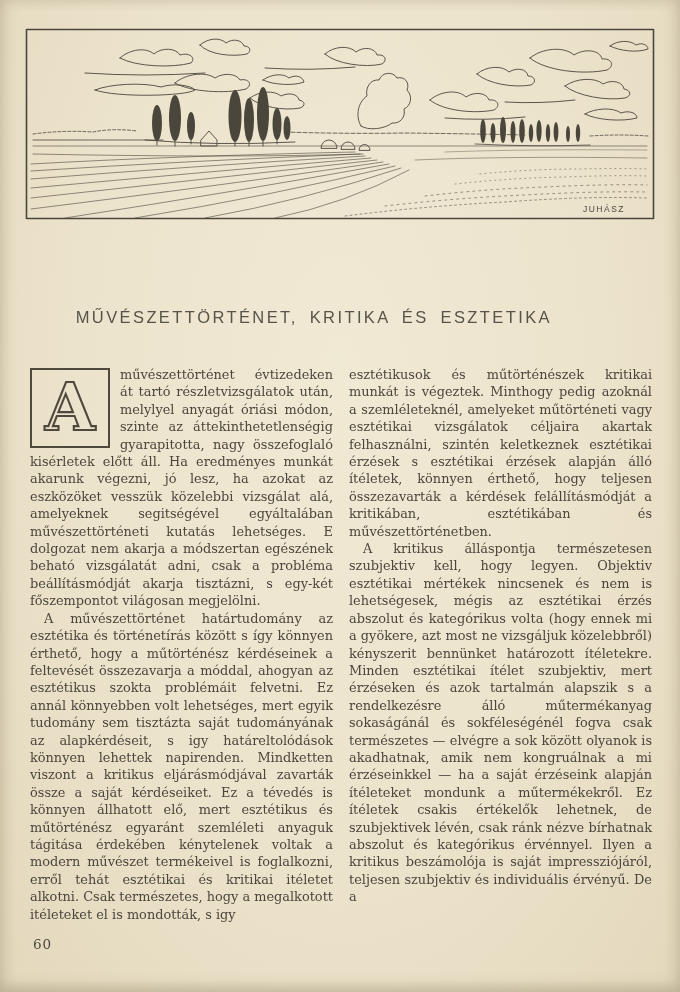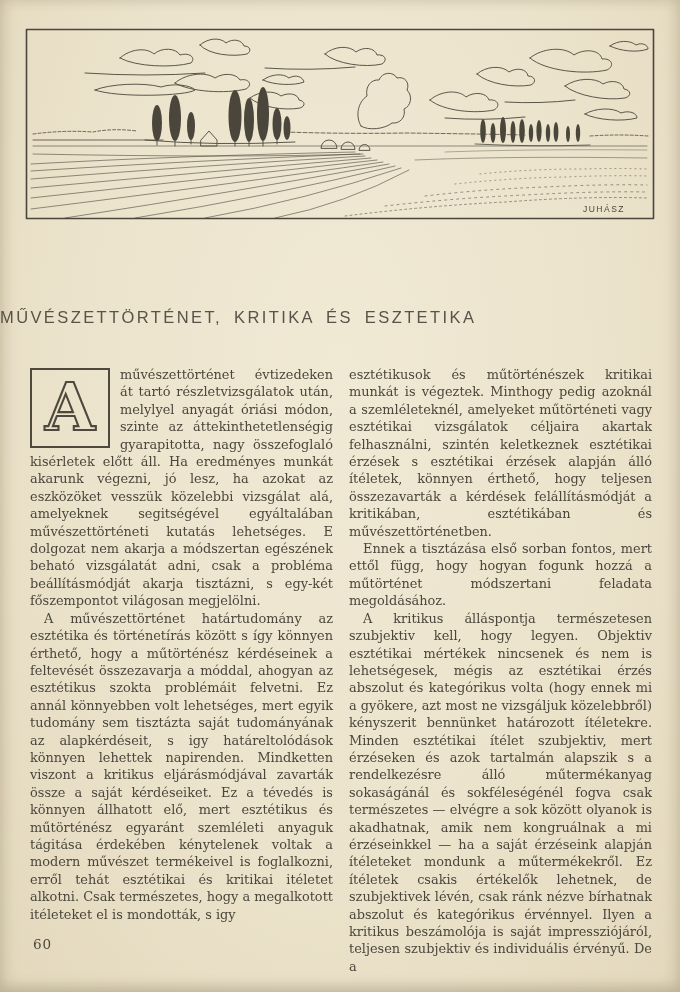--- a/index.html
+++ b/index.html
@@ -15,21 +15,21 @@
     box-shadow:inset 0 -6px 14px rgba(90,75,45,.18), inset 6px 0 14px rgba(90,75,45,.08), inset -6px 0 14px rgba(90,75,45,.08);
   }
   figure.illustration{
     position:absolute;left:25px;top:28px;width:630px;height:192px;margin:0;
   }
   figure.illustration svg{display:block;width:100%;height:100%;}
   .ink{stroke:#4b463c;fill:none;stroke-linecap:round;stroke-linejoin:round;}
   .ink-fill{fill:#4b463c;stroke:none;}
   h1.title{
     position:absolute;left:0;top:308px;width:552px;margin:0;
-    text-align:left;
+    text-align:right;
     font-family:"Liberation Sans", sans-serif;
     font-weight:400;
     font-size:16.5px;
     letter-spacing:2.4px;
     word-spacing:5px;
     color:#585349;
   }
   .columns{
     position:absolute;left:30px;top:366px;width:622px;
     display:flex;gap:16px;
@@ -174,21 +174,20 @@
             <svg viewBox="0 0 80 80">
               <text x="40" y="63" text-anchor="middle" font-family="DejaVu Serif, serif" font-weight="bold" font-size="68" fill="none" stroke="#4e483d" stroke-width="2.2">A</text>
             </svg>
           </span><span>művészettörténet évtizedeken át tartó részletvizsgálatok után, melylyel anyagát óriási módon, szinte az áttekinthetetlenségig gyarapitotta, nagy összefoglaló kisérletek előtt áll. Ha eredményes munkát akarunk végezni, jó lesz, ha azokat az eszközöket vesszük közelebbi vizsgálat alá, amelyeknek segitségével egyáltalában művészettörténeti kutatás lehetséges. E dolgozat nem akarja a módszertan egészének beható vizsgálatát adni, csak a probléma beállításmódját akarja tisztázni, s egy-két főszempontot világosan megjelölni.</span>
       </p>
       <p class="indent">A művészettörténet határtudomány az esztétika és történetírás között s így könnyen érthető, hogy a műtörténész kérdéseinek a feltevését összezavarja a móddal, ahogyan az esztétikus szokta problémáit felvetni. Ez annál könnyebben volt lehetséges, mert egyik tudomány sem tisztázta saját tudományának az alapkérdéseit, s igy határeltolódások könnyen lehettek napirenden. Mindketten viszont a kritikus eljárásmódjával zavarták össze a saját kérdéseiket. Ez a tévedés is könnyen állhatott elő, mert esztétikus és műtörténész egyaránt szemléleti anyaguk tágitása érdekében kénytelenek voltak a modern művészet termékeivel is foglalkozni, erről tehát esztétikai és kritikai itéletet alkotni. Csak természetes, hogy a megalkotott itéleteket el is mondották, s igy</p>
     </div>
 
     <div class="col">
       <p>esztétikusok és műtörténészek kritikai munkát is végeztek. Minthogy pedig azoknál a szemléleteknél, amelyeket műtörténeti vagy esztétikai vizsgálatok céljaira akartak felhasználni, szintén keletkeznek esztétikai érzések s esztétikai érzések alapján álló ítéletek, könnyen érthető, hogy teljesen összezavarták a kérdések felállításmódját a kritikában, esztétikában és művészettörténetben.</p>
-      <p class="indent">Ennek a tisztázása első sorban fontos, mert ettől függ, hogy hogyan fogunk hozzá a műtörténet módszertani feladata megoldásához.</p>
       <p class="indent">A kritikus álláspontja természetesen szubjektiv kell, hogy legyen. Objektiv esztétikai mértékek nincsenek és nem is lehetségesek, mégis az esztétikai érzés abszolut és kategórikus volta (hogy ennek mi a gyökere, azt most ne vizsgáljuk közelebbről) kényszerit bennünket határozott ítéletekre. Minden esztétikai ítélet szubjektiv, mert érzéseken és azok tartalmán alapszik s a rendelkezésre álló műtermékanyag sokaságánál és sokféleségénél fogva csak természetes — elvégre a sok között olyanok is akadhatnak, amik nem kongruálnak a mi érzéseinkkel — ha a saját érzéseink alapján ítéleteket mondunk a műtermékekről. Ez ítéletek csakis értékelők lehetnek, de szubjektivek lévén, csak ránk nézve bírhatnak abszolut és kategórikus érvénnyel. Ilyen a kritikus beszámolója is saját impressziójáról, teljesen szubjektiv és individuális érvényű. De a</p>
     </div>
 
   </div>
 
   <div class="pagenum">60</div>
 
 </div>
 
 </body></html>

